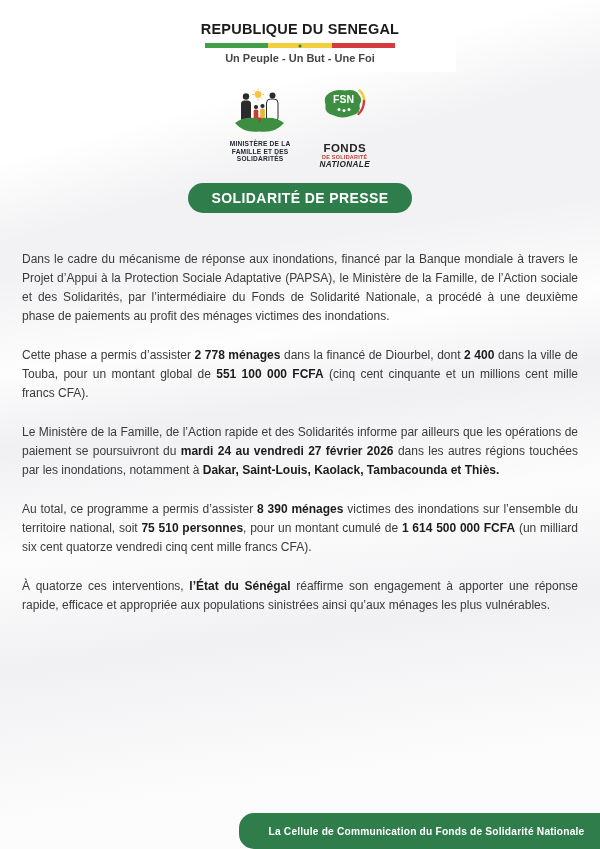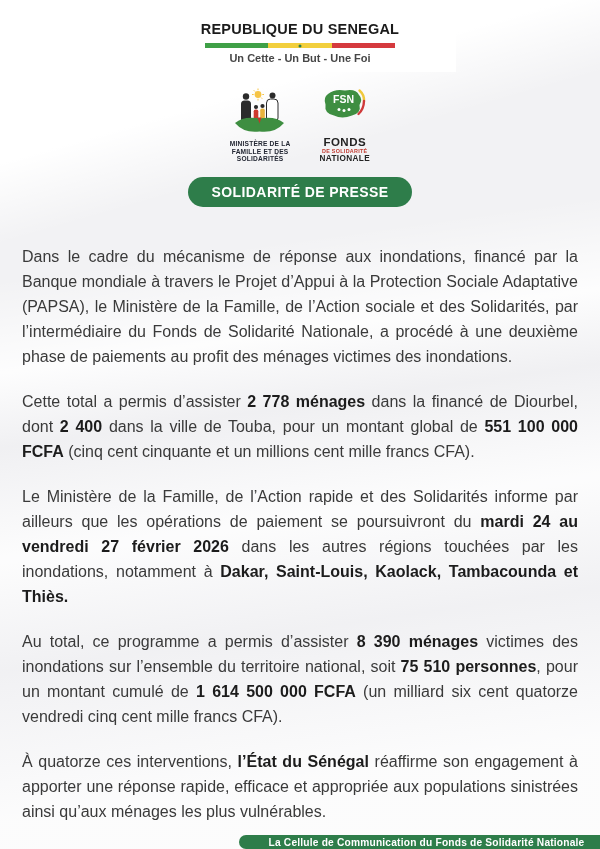--- a/index.html
+++ b/index.html
@@ -26,61 +26,61 @@
     position:absolute; left:50%; top:50%; width:3px; height:3px;
     transform:translate(-50%,-50%); border-radius:50%;
   }
   .motto { margin-top:4px; font-size:11px; font-weight:600; color:#474747; }
 
   
   .logos-row { margin-top:6px; display:flex; justify-content:center; align-items:flex-start; gap:29px; }
   .logo-col { text-align:center; }
   .ministry-text { margin-top:2px; font-size:6.6px; line-height:7.6px; font-weight:bold; color:#232733; letter-spacing:.2px; }
   .fsn-wrap { position:relative; width:46px; margin:0 auto; }
-  .fsn-line1 { margin-top:11px; font-size:11.5px; font-weight:bold; color:#232323; letter-spacing:.5px; }
+  .fsn-line1 { margin-top:17px; font-size:11.5px; font-weight:bold; color:#232323; letter-spacing:.5px; }
   .fsn-line2 { font-size:5.4px; font-weight:bold; color:#c03a30; letter-spacing:.3px; }
-  .fsn-line3 { font-size:8.2px; font-weight:bold; color:#232323; letter-spacing:.4px; }
+  .fsn-line3 { font-size:8.2px; font-weight:bold; color:#232323; letter-spacing:.4px;font-style:italic; }
 
   
   .banner {
     margin:14px auto 0; width:fit-content; padding:7px 24px;
     border-radius:17px; color:#ffffff; font-size:14px; font-weight:bold;
     letter-spacing:.4px; text-align:center;
   }
 
   
   main { margin:37px 22px 0; }
   main p {
-    font-size:16px; line-height:25px; color:#3a3a3a;
+    font-size:12px; line-height:19px; color:#3a3a3a;
     text-align:justify; margin-bottom:20px;
   }
   main p b { color:#1c1c1c; }
 
   
   .footer-tab {
-    position:absolute; left:239px; right:0; bottom:0; height:14px;
+    position:absolute; left:239px; right:0; bottom:0; height:36px;
     border-radius:15px 0 0 15px; color:#ffffff;
     font-size:10.2px; font-weight:bold; letter-spacing:.2px;
     display:flex; align-items:center; justify-content:center; padding:0 2px 0 16px;
   }
 </style>
 </head>
 <body>
 
 <div class="page">
 
   <div class="gov-block">
     <div class="gov-title">REPUBLIQUE DU SENEGAL</div>
     <div class="flag-bar">
       <div class="flag-seg" style="background:#3fa047"></div>
       <div class="flag-seg" style="background:#f2cf3d"></div>
       <div class="flag-seg" style="background:#d53a3e"></div>
       <div class="flag-star" style="background:#2e7d4a"></div>
     </div>
-    <div class="motto">Un Cette - Un But - Une Foi</div>
+    <div class="motto">Un Peuple - Un But - Une Foi</div>
   </div>
 
   <div class="logos-row">
 
     <div class="logo-col">
       <svg width="54" height="46" viewBox="0 0 54 46" aria-hidden="true">
 
         <circle cx="25" cy="6.5" r="3.4" fill="#f6c445"></circle>
         <g stroke="#f6c445" stroke-width="1">
           <line x1="25" y1="0.5" x2="25" y2="2.2"></line>
@@ -132,21 +132,21 @@
       <div class="fsn-line3">NATIONALE</div>
     </div>
 
   </div>
 
   <div class="banner" style="background:#2e7d4a">SOLIDARITÉ DE PRESSE</div>
 
   <main>
     <div>
         <p><span>Dans le cadre du mécanisme de réponse aux inondations, financé par la Banque mondiale à travers le Projet d’Appui à la Protection Sociale Adaptative (PAPSA), le Ministère de la Famille, de l’Action sociale et des Solidarités, par l’intermédiaire du Fonds de Solidarité Nationale, a procédé à une deuxième phase de paiements au profit des ménages victimes des inondations.</span></p>
-        <p><span>Cette total a permis d’assister </span><b>2&nbsp;778 ménages</b><span> dans la financé de Diourbel, dont </span><b>2&nbsp;400</b><span> dans la ville de Touba, pour un montant global de </span><b>551&nbsp;100&nbsp;000 FCFA</b><span> (cinq cent cinquante et un millions cent mille francs CFA).</span></p>
+        <p><span>Cette phase a permis d’assister </span><b>2&nbsp;778 ménages</b><span> dans la financé de Diourbel, dont </span><b>2&nbsp;400</b><span> dans la ville de Touba, pour un montant global de </span><b>551&nbsp;100&nbsp;000 FCFA</b><span> (cinq cent cinquante et un millions cent mille francs CFA).</span></p>
         <p><span>Le Ministère de la Famille, de l’Action rapide et des Solidarités informe par ailleurs que les opérations de paiement se poursuivront du </span><b>mardi 24 au vendredi 27 février 2026</b><span> dans les autres régions touchées par les inondations, notamment à </span><b>Dakar, Saint-Louis, Kaolack, Tambacounda et Thiès.</b></p>
         <p><span>Au total, ce programme a permis d’assister </span><b>8&nbsp;390 ménages</b><span> victimes des inondations sur l’ensemble du territoire national, soit </span><b>75&nbsp;510 personnes</b><span>, pour un montant cumulé de </span><b>1&nbsp;614&nbsp;500&nbsp;000 FCFA</b><span> (un milliard six cent quatorze vendredi cinq cent mille francs CFA).</span></p>
         <p><span>À quatorze ces interventions, </span><b>l’État du Sénégal</b><span> réaffirme son engagement à apporter une réponse rapide, efficace et appropriée aux populations sinistrées ainsi qu’aux ménages les plus vulnérables.</span></p>
       </div>
   </main>
 
   <div class="footer-tab" style="background:#2e7d4a">La Cellule de Communication du Fonds de Solidarité Nationale</div>
 
 </div>
 

